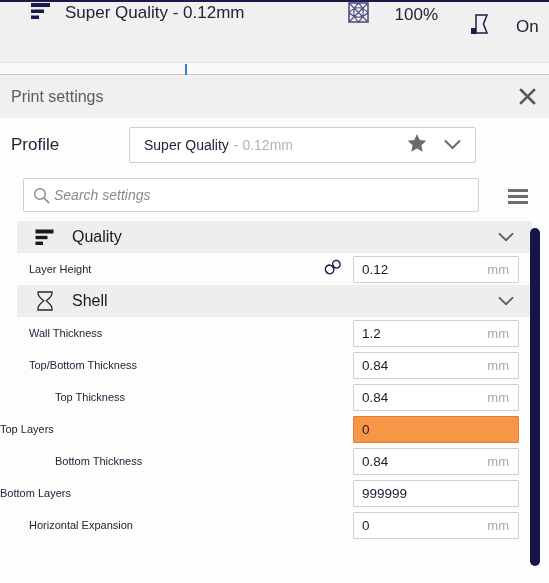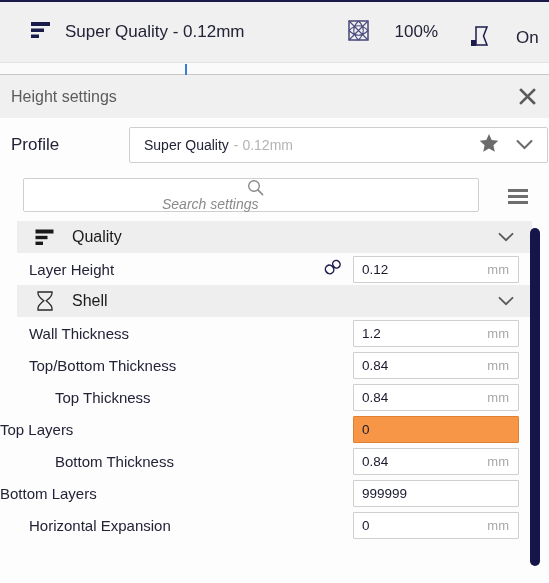--- a/index.html
+++ b/index.html
@@ -14,21 +14,21 @@
   }
 
   
   #topbar {
     position: absolute;
     left: 0; top: 0;
     width: 549px; height: 62px;
     background: #f0f0f0;
     border-top: 2px solid #1b1b4b;
     display: flex;
-    align-items: center;
+    align-items: flex-start;
   }
   .profile-chip {
     display: flex;
     align-items: center;
     margin-left: 30px;
     gap: 14px;
   }
   .profile-chip .ptext {
     font-size: 17px;
     color: #232338;
@@ -102,21 +102,21 @@
   }
   #profile-label {
     margin-left: 11px;
     font-size: 17px;
     color: #232338;
     width: 118px;
   }
   #profile-select {
     position: absolute;
     left: 129px; top: 9px;
-    width: 419px; height: 36px;
+    width: 347px; height: 36px;
     background: #ffffff;
     border: 1px solid #cfcfcf;
     border-radius: 2px;
     display: flex;
     align-items: center;
   }
   #profile-select .sel-name {
     margin-left: 14px;
     font-size: 14px;
     color: #232338;
@@ -147,21 +147,20 @@
   }
   #search-box {
     position: absolute;
     left: 23px; top: 6px;
     width: 456px; height: 34px;
     background: #ffffff;
     border: 1px solid #cfcfcf;
     border-radius: 2px;
     display: flex;
     align-items: center;
-    flex-direction: column;
   }
   #search-icon-wrap {
     margin-left: 9px;
     display: flex;
     align-items: center;
   }
   #search-input {
     flex: 1;
     border: none;
     outline: none;
@@ -228,21 +227,21 @@
     transform: translateY(-50%);
   }
 
   .setting-row {
     position: relative;
     height: 32px;
     display: flex;
     align-items: center;
   }
   .setting-label {
-    font-size: 15px;
+    font-size: 11px;
     color: #232338;
     white-space: nowrap;
   }
   .ind-0 { margin-left: 29px; }
   .ind-1 { margin-left: 55px; }
   .ind-2 { }
 
   .link-icon {
     position: absolute;
     left: 324px; top: 50%;
@@ -341,21 +340,21 @@
 
 </div>
 
 <div id="tabstrip">
   <div id="tab-indicator"></div>
 </div>
 
 <div id="panel">
 
   <div id="panel-header">
-    <span id="panel-title">Height settings</span>
+    <span id="panel-title">Print settings</span>
     <span id="close-btn">
       <svg width="17" height="17" viewBox="0 0 17 17">
         <path d="M2 2 L15 15 M15 2 L2 15" stroke="#5a5a5a" stroke-width="2.6" stroke-linecap="square"></path>
       </svg>
     </span>
   </div>
 
   <div id="profile-row">
     <span id="profile-label">Profile</span>
 

